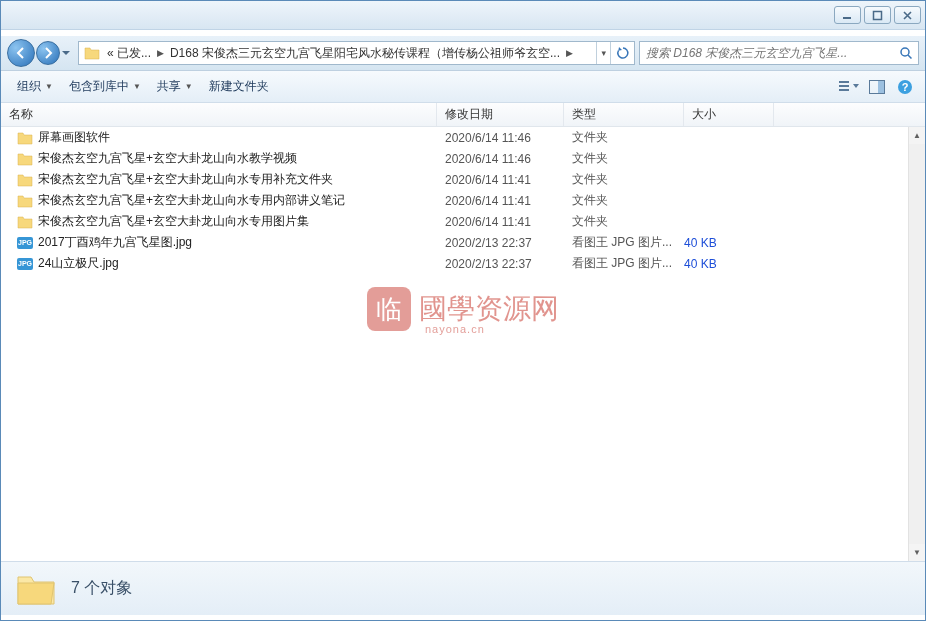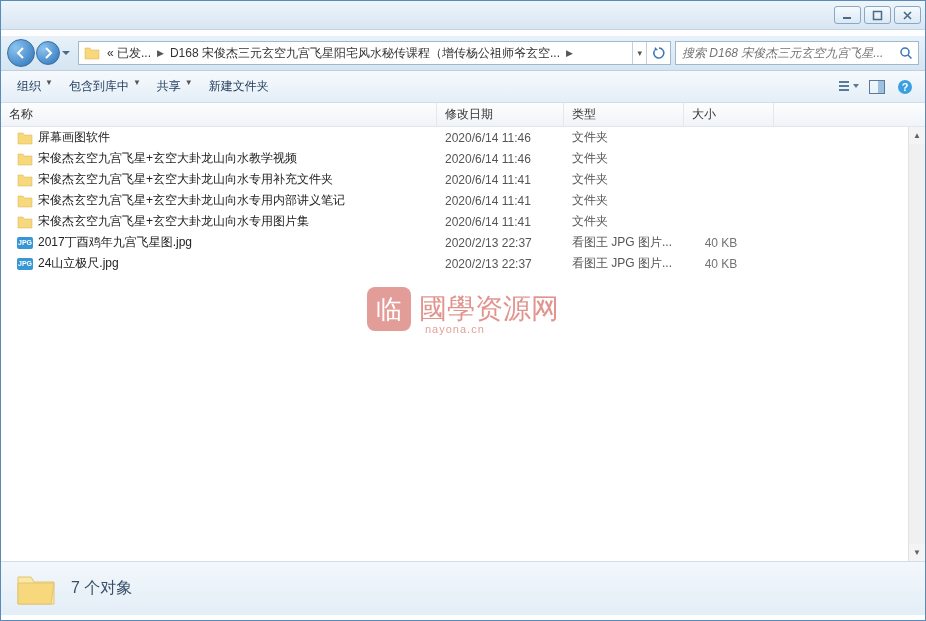--- a/index.html
+++ b/index.html
@@ -15,43 +15,43 @@
     .nav-circle svg { width: 14px; height: 14px; fill: #fff; }
     .nav-dd { width: 12px; height: 20px; display: flex; align-items: center; justify-content: center; cursor: pointer; }
     
     .breadcrumb { flex: 1; height: 24px; background: #fff; border: 1px solid #a0b8cc; margin: 0 4px 0 6px; display: flex; align-items: center; font-size: 12px; }
     .bc-icon { width: 20px; height: 20px; margin: 0 3px; display: flex; align-items: center; justify-content: center; }
     .bc-seg { padding: 0 2px; color: #333; white-space: nowrap; cursor: pointer; display: flex; align-items: center; height: 100%; }
     .bc-arrow { padding: 0 4px; color: #555; cursor: pointer; font-size: 9px; }
     .bc-end { flex: 1; }
     .bc-refresh { width: 24px; height: 22px; border-left: 1px solid #c0d0dd; display: flex; align-items: center; justify-content: center; cursor: pointer; }
     
-    .searchbox { width: 244px; height: 24px; background: #fff; border: 1px solid #a0b8cc; display: flex; align-items: center; font-size: 12px; }
+    .searchbox { width: 280px; height: 24px; background: #fff; border: 1px solid #a0b8cc; display: flex; align-items: center; font-size: 12px; }
     .searchbox input { flex: 1; border: none; outline: none; font-style: italic; color: #888; padding: 0 6px; font-size: 12px; font-family: inherit; }
     .searchbox .mag { width: 24px; display: flex; align-items: center; justify-content: center; color: #3876b8; cursor: pointer; }
     
     .toolbar { height: 32px; background: linear-gradient(to bottom, #f6fafd, #e4eef7); border-bottom: 1px solid #d0ddea; display: flex; align-items: center; padding: 0 8px; font-size: 12px; }
-    .tb-item { padding: 4px 8px; color: #1e395b; cursor: pointer; display: flex; }
+    .tb-item { padding: 4px 8px; color: #1e395b; cursor: pointer; display: flex; align-items: center; }
     .tb-dd { font-size: 8px; margin-left: 4px; color: #555; }
     .tb-spacer { flex: 1; }
     .tb-icon { width: 24px; height: 24px; display: flex; align-items: center; justify-content: center; margin-left: 4px; cursor: pointer; }
     
     .columns { height: 24px; background: linear-gradient(to bottom, #fdfdfe, #f0f4f8); border-bottom: 1px solid #e0e6ec; display: flex; font-size: 12px; color: #333; }
     .col { border-right: 1px solid #e3e8ee; padding: 4px 8px; display: flex; align-items: center; cursor: pointer; }
     .col-name { width: 436px; }
     .col-date { width: 127px; }
     .col-type { width: 120px; }
     .col-size { width: 90px; justify-content: flex-start; }
     
     .filelist { height: 434px; overflow-y: auto; position: relative; background: #fff; }
     .row { height: 21px; display: flex; align-items: center; font-size: 12px; color: #222; }
     .cell-name { width: 436px; padding-left: 16px; display: flex; align-items: center; overflow: hidden; white-space: nowrap; }
     .cell-date { width: 127px; padding-left: 8px; color: #555; }
     .cell-type { width: 120px; padding-left: 8px; color: #555; overflow: hidden; white-space: nowrap; text-overflow: ellipsis; }
-    .cell-size { width: 90px; text-align: center; padding-right: 16px; color: #737373; }
+    .cell-size { width: 90px; text-align: left; padding-right: 16px; color: #1d4ed8; }
     .ficon { width: 16px; height: 16px; margin-right: 5px; flex-shrink: 0; }
     
     .watermark { position: absolute; top: 160px; left: 50%; transform: translateX(-50%); font-size: 28px; color: rgba(200,60,50,0.55); font-family: "SimSun", serif; pointer-events: none; display: flex; align-items: center; gap: 8px; }
     .wm-seal { width: 44px; height: 44px; border-radius: 8px; background: rgba(200,60,50,0.5); color: #fff; display: flex; align-items: center; justify-content: center; font-size: 26px; }
     .wm-sub { position: absolute; top: 36px; left: 58px; font-size: 11px; color: rgba(200,60,50,0.5); letter-spacing: 1px; }
     
     .scrollbar-v { position: absolute; right: 0; top: 0; width: 17px; height: 100%; background: #f0f0f0; border-left: 1px solid #e2e2e2; display: flex; flex-direction: column; }
     .sb-btn { height: 17px; display: flex; align-items: center; justify-content: center; background: #f4f4f4; cursor: pointer; font-size: 8px; color: #606060; }
     .sb-track { flex: 1; }
     

